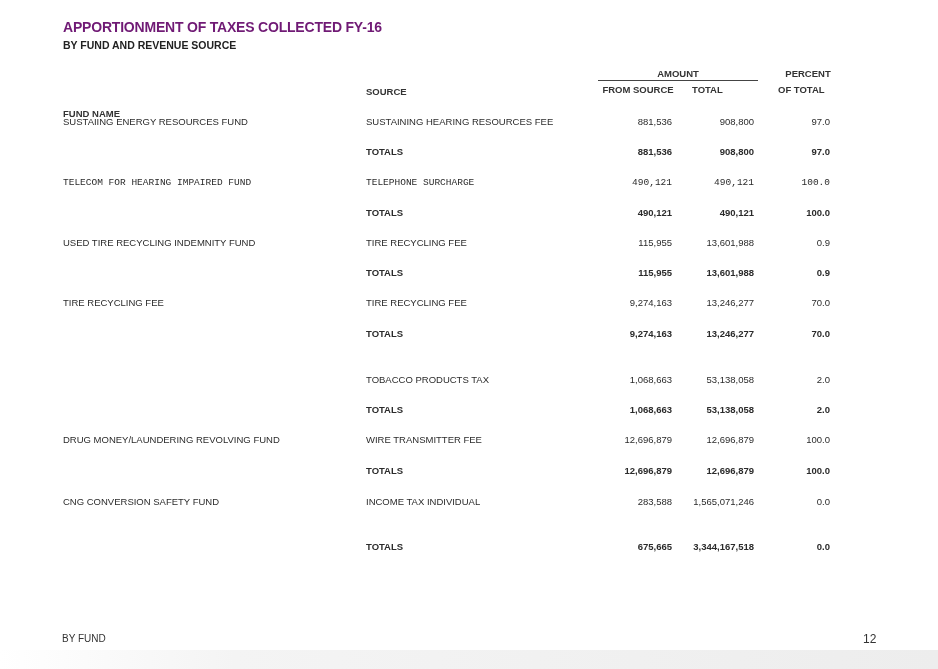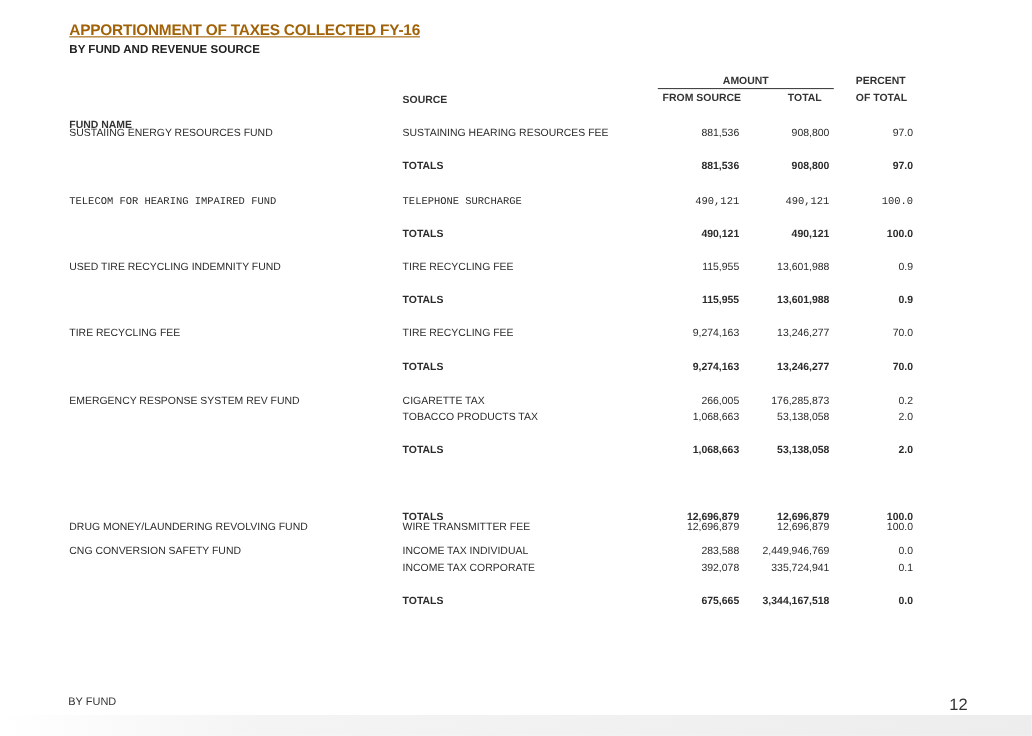--- a/index.html
+++ b/index.html
@@ -6,46 +6,46 @@
     body {
       width: 938px; height: 669px; overflow: hidden;
       background: #ffffff;
       font-family: "Liberation Sans", "DejaVu Sans", sans-serif;
       color: #2b2b2b;
       position: relative;
     }
     .page { position: absolute; left: 0; top: 0; width: 938px; height: 669px; }
     .title {
       position: absolute; left: 63px; top: 19px;
-      font-size: 14px; font-weight: bold; letter-spacing: -0.2px; color: #a16207; text-decoration: underline;
+      font-size: 14px; font-weight: bold; letter-spacing: -0.2px; color: #701a75;
     }
     .subtitle {
       position: absolute; left: 63px; top: 39px;
       font-size: 10.5px; font-weight: bold; color: #222;
     }
     .hdr { position: absolute; font-size: 9.5px; font-weight: bold; color: #333; }
     .hdr-fund { left: 63px; top: 87px; margin-top: 21px; }
     .hdr-source { left: 366px; top: 86px; }
     .hdr-amount { left: 598px; width: 160px; top: 68px; text-align: center; }
     .amount-rule { position: absolute; left: 598px; top: 80px; width: 160px; height: 0; border-top: 1px solid #444; }
     .hdr-from { left: 598px; top: 84px; width: 80px; text-align: center; }
-    .hdr-total { left: 692px; top: 84px; width: 55px; text-align: right; }
-    .hdr-pct1 { left: 778px; top: 68px; width: 60px; text-align: left; }
+    .hdr-total { left: 692px; top: 84px; width: 55px; text-align: left; }
+    .hdr-pct1 { left: 778px; top: 68px; width: 60px; text-align: center; }
     .hdr-pct2 { left: 778px; top: 84px; width: 60px; text-align: left; }
 
     .row { position: absolute; left: 0; width: 938px; height: 14px; font-size: 9.5px; }
     .row .fund { position: absolute; left: 63px; top: 0; white-space: nowrap; }
     .row .src { position: absolute; left: 366px; top: 0; white-space: nowrap; }
     .row .from { position: absolute; left: 580px; width: 92px; top: 0; text-align: right; }
     .row .tot { position: absolute; left: 660px; width: 94px; top: 0; text-align: right; }
     .row .pct { position: absolute; left: 780px; width: 50px; top: 0; text-align: right; }
     .row.totals .src, .row.totals .from, .row.totals .tot, .row.totals .pct { font-weight: bold; }
 
     .footer-left { position: absolute; left: 62px; top: 633px; font-size: 10px; color: #333; }
-    .footer-right { position: absolute; left: 863px; top: 632px; font-size: 15px; color: #333; }
+    .footer-right { position: absolute; left: 863px; top: 632px; font-size: 12px; color: #333; }
     .shade {
       position: absolute; left: 0; top: 650px; width: 938px; height: 19px;
       background: linear-gradient(to right, #ffffff 0%, #f4f4f4 25%, #ededed 100%);
     }
   </style>
 </head>
 <body>
 
 <div class="page">
   <div class="title">APPORTIONMENT OF TAXES COLLECTED FY-16</div>
@@ -109,68 +109,54 @@
     <span class="tot">13,246,277</span>
     <span class="pct">70.0</span>
   </div>
   <div class="row totals" style="top:328px;">
     <span class="fund"></span>
     <span class="src">TOTALS</span>
     <span class="from">9,274,163</span>
     <span class="tot">13,246,277</span>
     <span class="pct">70.0</span>
   </div>
-  <div class="row" style="top:359px;">
-    <span class="fund">EMERGENCY RESPONSE SYSTEM REV FUND</span>
-    <span class="src">CIGARETTE TAX</span>
-    <span class="from">266,005</span>
-    <span class="tot">176,285,873</span>
-    <span class="pct">0.2</span>
-  </div>
   <div class="row" style="top:374px;">
     <span class="fund"></span>
     <span class="src">TOBACCO PRODUCTS TAX</span>
     <span class="from">1,068,663</span>
     <span class="tot">53,138,058</span>
     <span class="pct">2.0</span>
   </div>
   <div class="row totals" style="top:404px;">
     <span class="fund"></span>
     <span class="src">TOTALS</span>
     <span class="from">1,068,663</span>
     <span class="tot">53,138,058</span>
     <span class="pct">2.0</span>
   </div>
-  <div class="row" style="top:434px;margin-top:40px;">
+  <div class="row" style="top:434px;">
     <span class="fund">DRUG MONEY/LAUNDERING REVOLVING FUND</span>
     <span class="src">WIRE TRANSMITTER FEE</span>
     <span class="from">12,696,879</span>
     <span class="tot">12,696,879</span>
     <span class="pct">100.0</span>
   </div>
   <div class="row totals" style="top:465px;">
     <span class="fund"></span>
     <span class="src">TOTALS</span>
     <span class="from">12,696,879</span>
     <span class="tot">12,696,879</span>
     <span class="pct">100.0</span>
   </div>
   <div class="row" style="top:496px;">
     <span class="fund">CNG CONVERSION SAFETY FUND</span>
     <span class="src">INCOME TAX INDIVIDUAL</span>
     <span class="from">283,588</span>
-    <span class="tot">2,449,946,769</span>
+    <span class="tot">1,565,071,246</span>
     <span class="pct">0.0</span>
-  </div>
-  <div class="row" style="top:511px;">
-    <span class="fund"></span>
-    <span class="src">INCOME TAX CORPORATE</span>
-    <span class="from">392,078</span>
-    <span class="tot">335,724,941</span>
-    <span class="pct">0.1</span>
   </div>
   <div class="row totals" style="top:541px;">
     <span class="fund"></span>
     <span class="src">TOTALS</span>
     <span class="from">675,665</span>
     <span class="tot">3,344,167,518</span>
     <span class="pct">0.0</span>
   </div>
 
   <div class="shade"></div>

